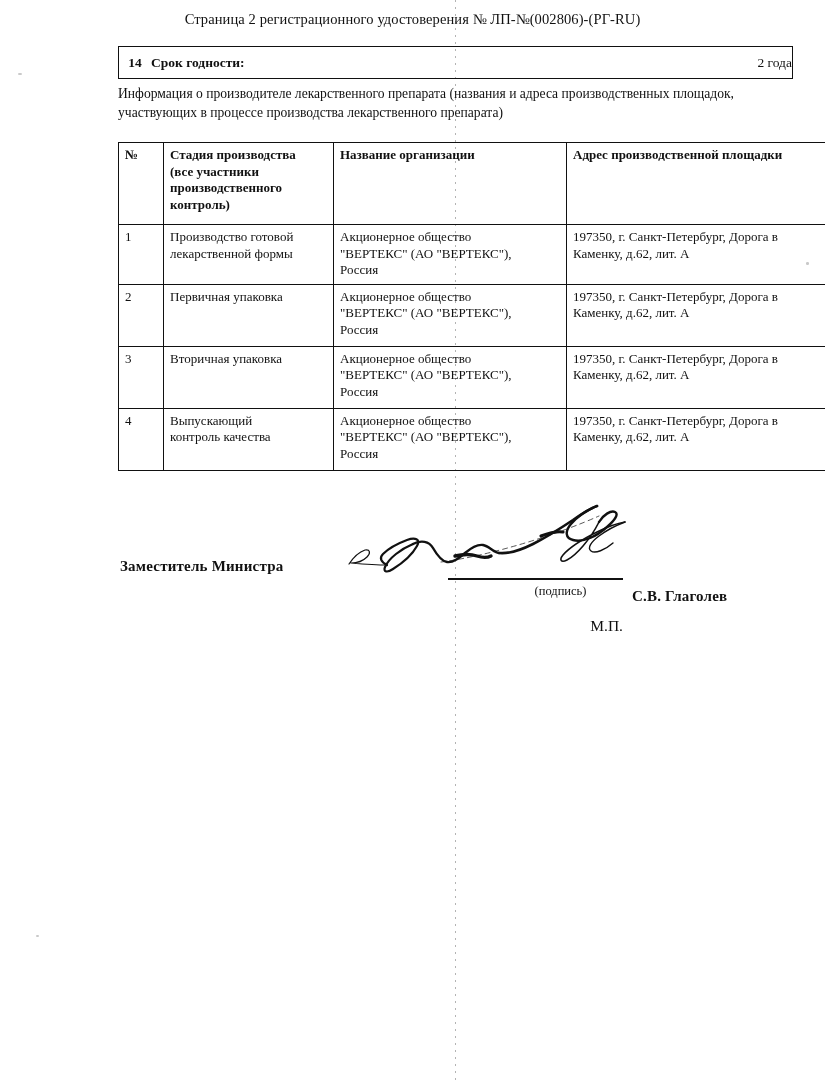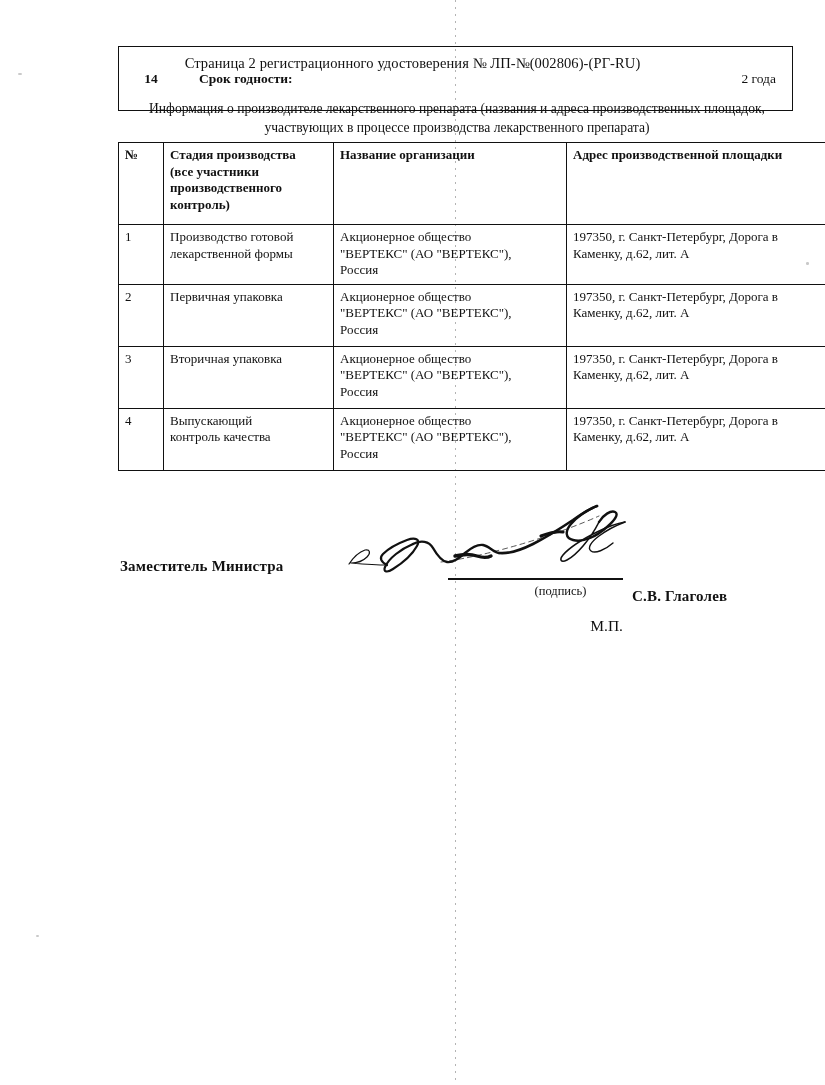--- a/index.html
+++ b/index.html
@@ -44,36 +44,35 @@
   
   .doc-header {
     position: absolute;
     left: 0;
     top: 11px;
     width: 825px;
     text-align: center;
     font-size: 14.5px;
     letter-spacing: .1px;
     white-space: nowrap;
-    margin-top: 44px;
   }
 
   
   .table-top {
     position: absolute;
     left: 118px;
     top: 46px;
     width: 675px;
     border: 1px solid #111;
     border-collapse: collapse;
     font-size: 13.5px;
   }
   .table-top td {
     border: none;
-    padding: 16px;
+    padding: 0;
     height: 31px;
     vertical-align: middle;
   }
   .tt-num {
     width: 32px;
     text-align: center;
     font-weight: bold;
     border-right: 1px dotted #555;
   }
   .tt-label {
@@ -86,23 +85,22 @@
     border-left: 1px dotted #555;
   }
   .tt-value {
     text-align: right;
   }
 
   
   .intro {
     position: absolute;
     left: 118px;
-    top: 99px;
+    top: 84px;
     width: 678px;
-    text-align: center;
     font-size: 13.6px;
     line-height: 19px;
   }
   .intro .l2 { display: block; }
 
   
   .table-main {
     position: absolute;
     left: 118px;
     top: 142px;

